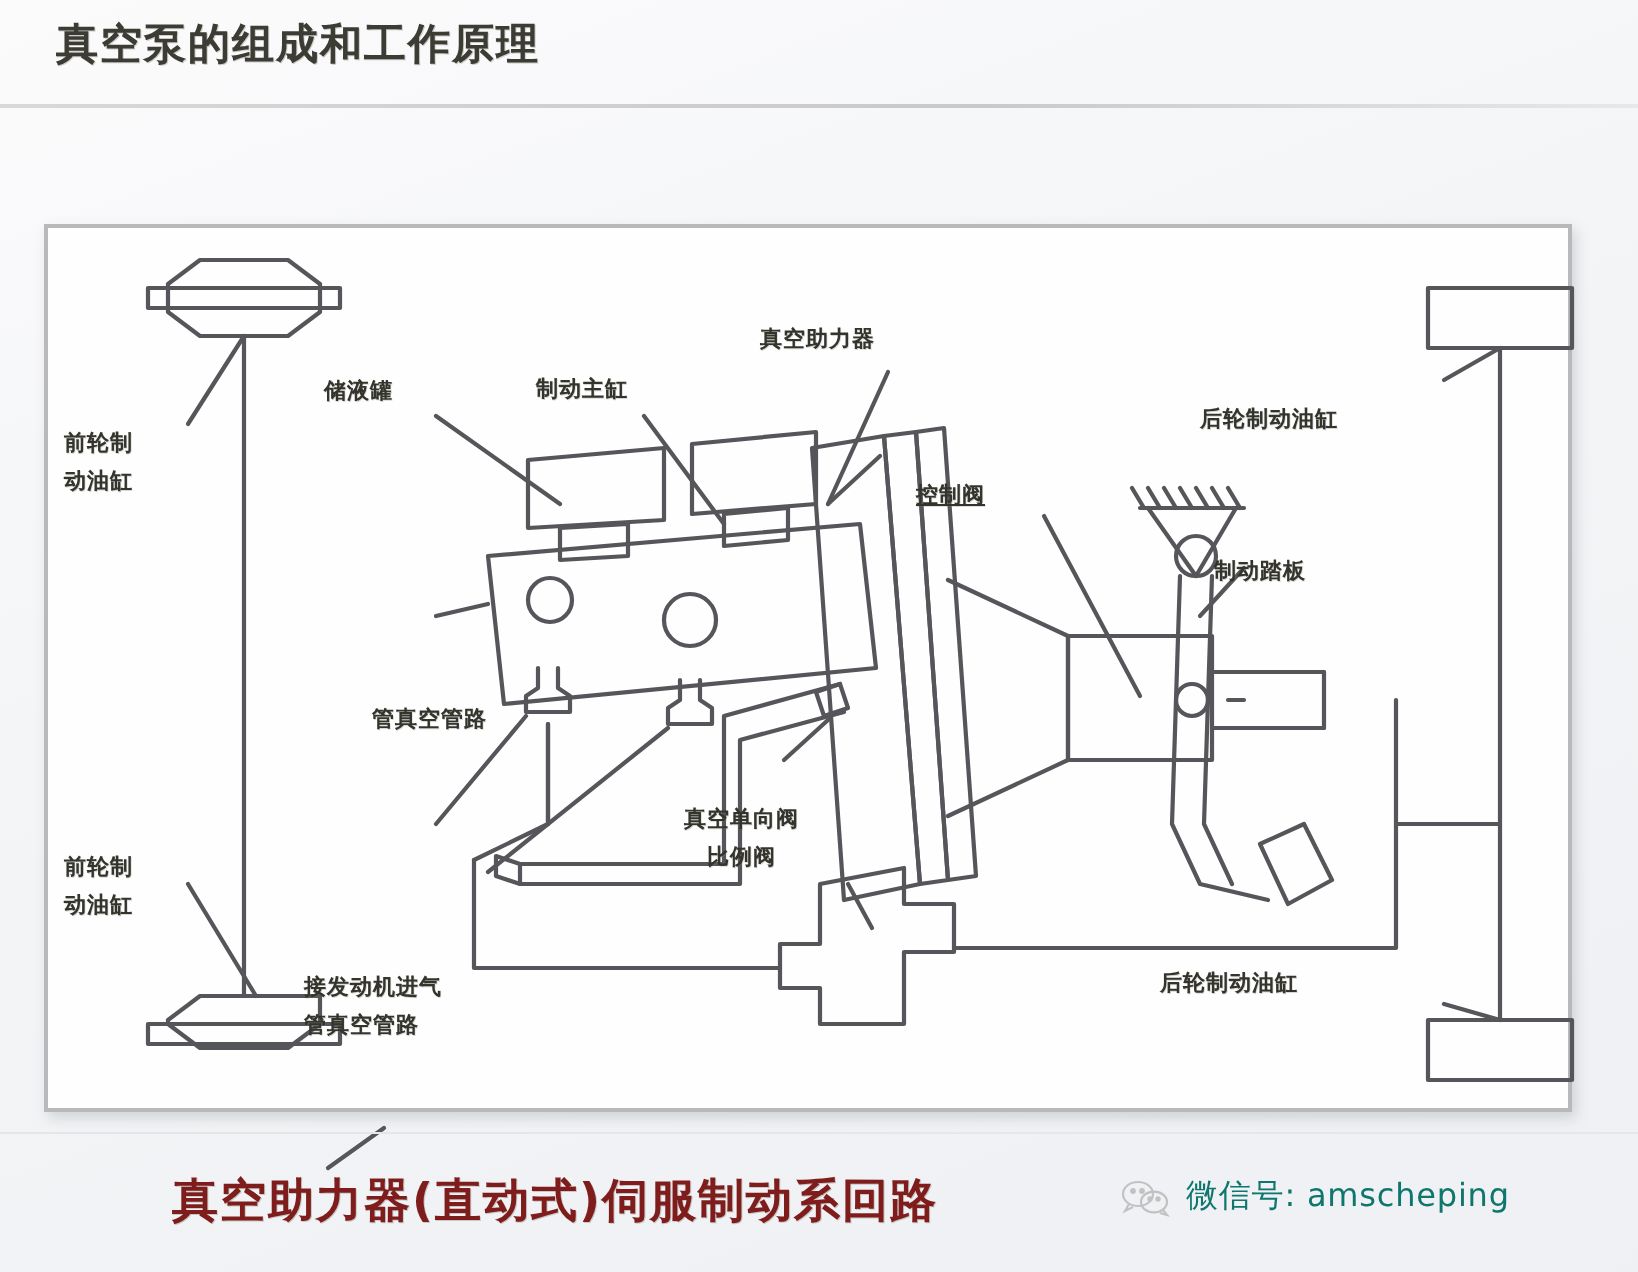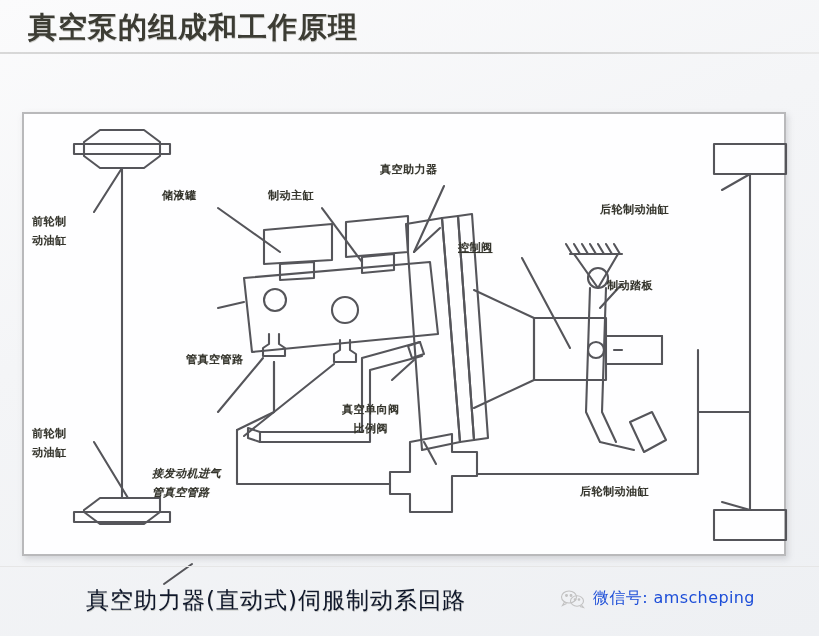--- a/index.html
+++ b/index.html
@@ -16,21 +16,21 @@
     background: linear-gradient(160deg, #fbfbfc 0%, #f4f5f7 40%, #eef0f3 100%);
   }
   #page-root {
     position: absolute;
     inset: 0;
   }
   .page-title {
     position: absolute;
     left: 28px;
     top: 8px;
-    font-size: 29px;
+    font-size: 21px;
     font-weight: bold;
     color: #3c3c34;
     letter-spacing: 1px;
     white-space: nowrap;
     text-shadow: 0.5px 0.5px 0 rgba(120,120,110,0.35);
   }
   .title-rule {
     position: absolute;
     left: 0px;
     top: 52px;
@@ -64,37 +64,37 @@
     line-height: 19px;
     white-space: pre-line;
     letter-spacing: 0.5px;
     text-shadow: 0.4px 0.4px 0 rgba(130,130,120,0.30);
   }
   .caption {
     position: absolute;
     left: 86px;
     top: 585px;
     font-size: 23px;
-    font-weight: normal;
-    color: #0f172a;
+    font-weight: bold;
+    color: #7f1d1d;
     letter-spacing: 1px;
     white-space: nowrap;
     text-shadow: 0.5px 0.5px 0 rgba(125,125,115,0.35);
   }
   .wechat {
     position: absolute;
     left: 560px;
     top: 588px;
     display: flex;
     align-items: center;
     gap: 7px;
   }
   .wechat-text {
     font-size: 16px;
-    color: #1d4ed8;
+    color: #0f766e;
     white-space: nowrap;
     letter-spacing: 0.4px;
   }
   .wechat-icon {
     width: 26px;
     height: 20px;
     position: relative;
   }
   .bottom-rule {
     position: absolute;
@@ -247,21 +247,21 @@
   <div class="lbl" style="left:268px; top:186px;font-family:Liberation Serif, serif;">制动主缸</div>
   <div class="lbl" style="left:380px; top:160px;">真空助力器</div>
   <div class="lbl" style="left:458px; top:238px;text-decoration:underline;">控制阀</div>
   <div class="lbl" style="left:600px; top:200px;">后轮制动油缸</div>
   <div class="lbl" style="left:607px; top:276px;">制动踏板</div>
   <div class="lbl" style="left:186px; top:350px;">管真空管路</div>
   <div class="lbl" style="left:342px; top:400px;text-align:center;">真空单向阀
 比例阀</div>
   <div class="lbl" style="left:32px;  top:424px;">前轮制
 动油缸</div>
-  <div class="lbl" style="left:152px; top:464px;font-style:italic;">接发动机进气
+  <div class="lbl" style="left:152px; top:484px;">接发动机进气
 管真空管路</div>
   <div class="lbl" style="left:580px; top:482px;">后轮制动油缸</div>
 
   <div class="bottom-rule"></div>
 
   <div class="caption">真空助力器(直动式)伺服制动系回路</div>
 
   <div class="wechat">
     <span class="wechat-icon">
       <svg width="26" height="20" viewBox="0 0 26 20" fill="none" stroke="#c2c2c2" stroke-width="1.1">

